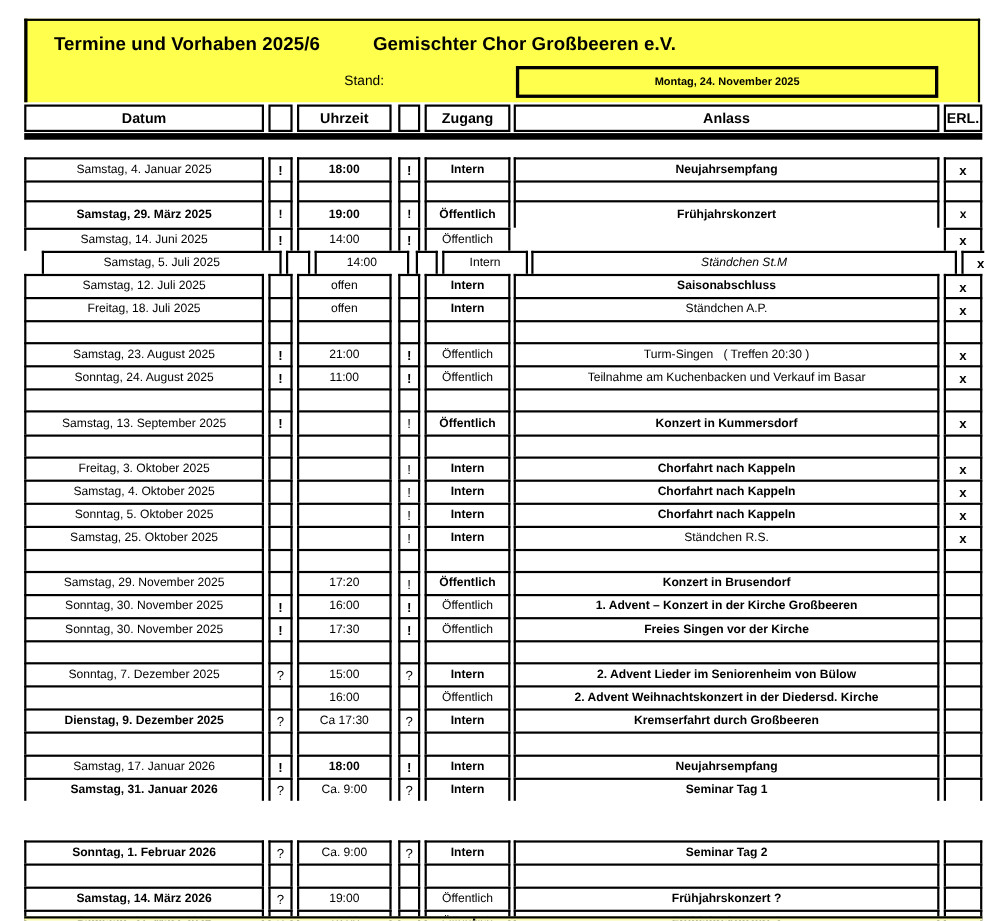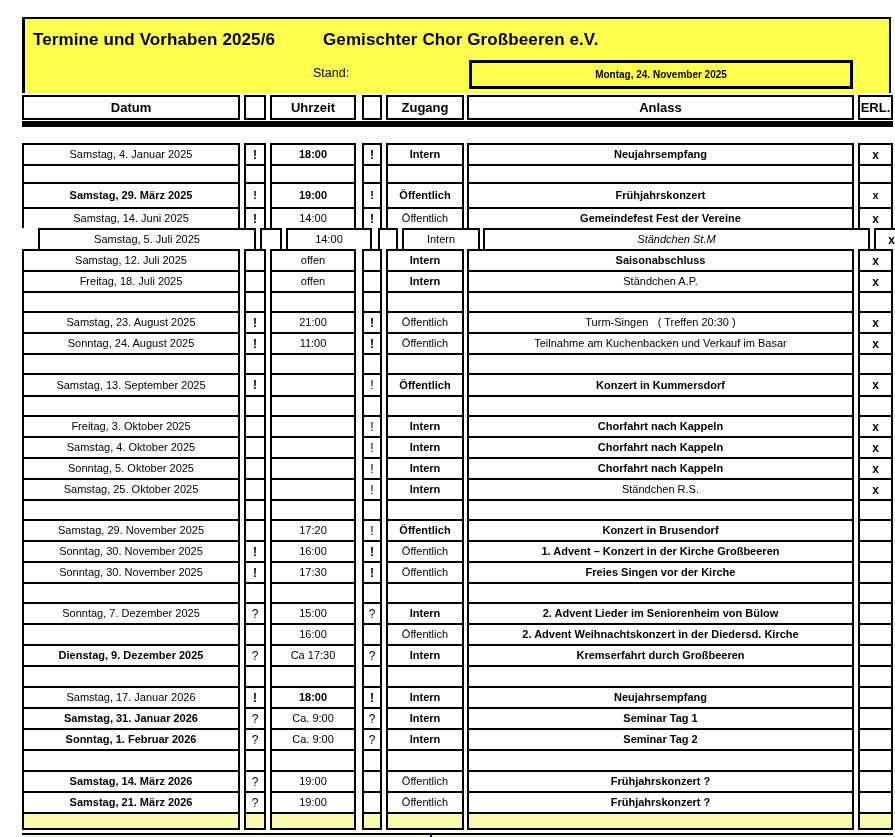--- a/index.html
+++ b/index.html
@@ -8,21 +8,21 @@
     font-family:"Liberation Sans", sans-serif; color:#000; overflow:hidden;
   }
   
   .yellow-header {
     position:absolute; left:22px; top:17px; width:869px; height:76px;
     background:var(--header-yellow);
     border-top:2px solid #000; border-left:3px solid #000; border-right:2px solid #000;
     box-sizing:border-box;
   }
   .doc-title {
-    position:absolute; left:8px; top:11px; font-size:17px; font-weight:bold;
+    position:absolute; left:24px; top:11px; font-size:17px; font-weight:bold;
     letter-spacing:0.1px; white-space:nowrap;
   }
   .doc-title .t2 { margin-left:48px; }
   .stand-label { position:absolute; left:288px; top:47px; font-size:12.5px; }
   .stand-box {
     position:absolute; left:444px; top:41px; width:384px; height:29px;
     background:var(--header-yellow); border:3px solid #000; box-sizing:border-box;
     display:flex; align-items:center; justify-content:center;
     font-size:10px; font-weight:bold;
   }
@@ -157,23 +157,20 @@
         </div>
         <div class="cell c2">
           <span>14:00</span>
         </div>
         <div class="cell c3 mark">
           <span class="b">!</span>
         </div>
         <div class="cell c4">
           <span>Öffentlich</span>
         </div>
-        <div class="cell c5">
-          <span class="b">Gemeindefest Fest der Vereine</span>
-        </div>
         <div class="cell c6 erl">
           <span>x</span>
         </div>
       </div>
       <div class="trow" style="height: 21px; margin-left: 16px;">
         <div class="cell c0">
           <span>Samstag, 5. Juli 2025</span>
         </div>
         <div class="cell c1 mark"></div>
         <div class="cell c2">
@@ -578,21 +575,21 @@
           <span>?</span>
         </div>
         <div class="cell c4">
           <span class="b">Intern</span>
         </div>
         <div class="cell c5">
           <span class="b">Seminar Tag 1</span>
         </div>
         <div class="cell c6 erl"></div>
       </div>
-      <div class="trow" style="height: 21px;">
+      <div class="trow" style="height: 21px; margin-top: 36px;">
         <div class="cell c0">
           <span class="b">Sonntag, 1. Februar 2026</span>
         </div>
         <div class="cell c1 mark">
           <span>?</span>
         </div>
         <div class="cell c2">
           <span>Ca. 9:00</span>
         </div>
         <div class="cell c3 mark">

